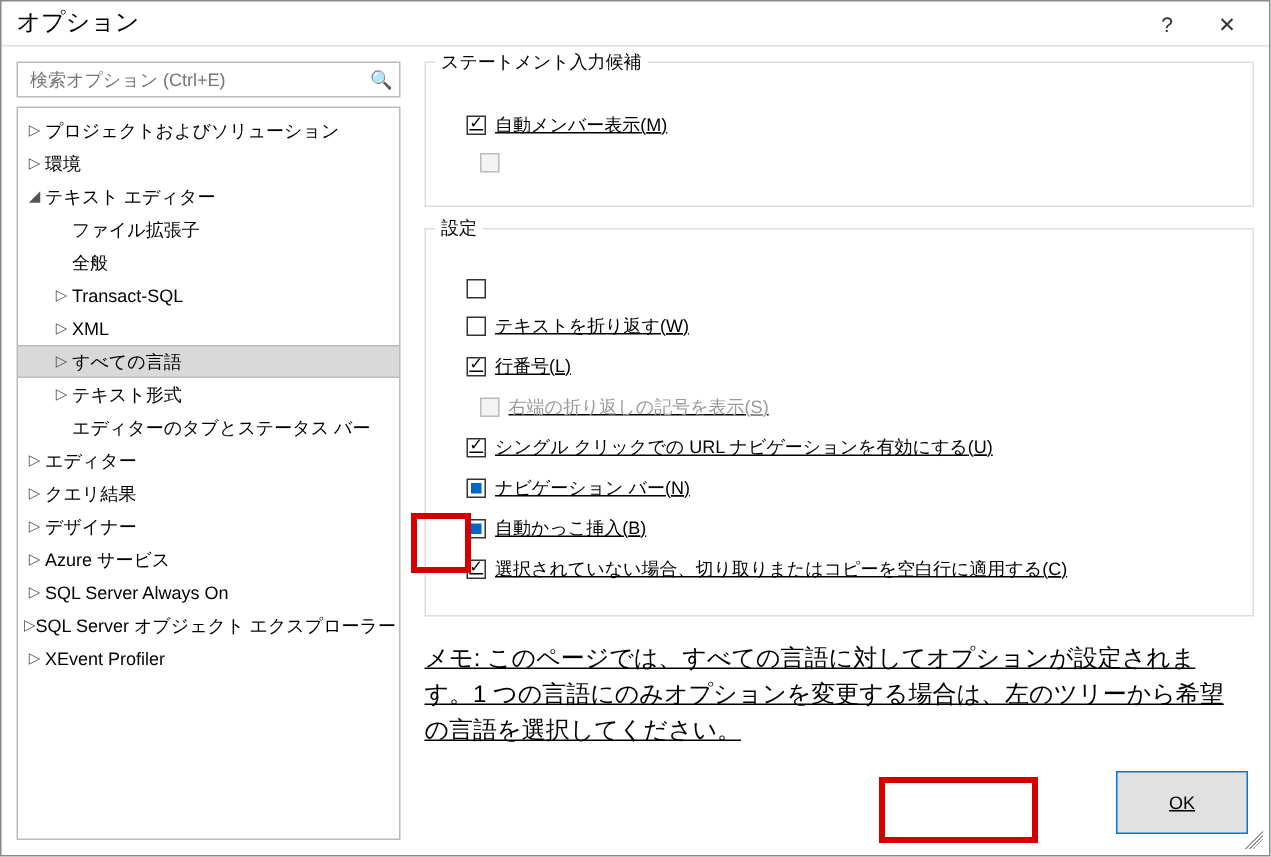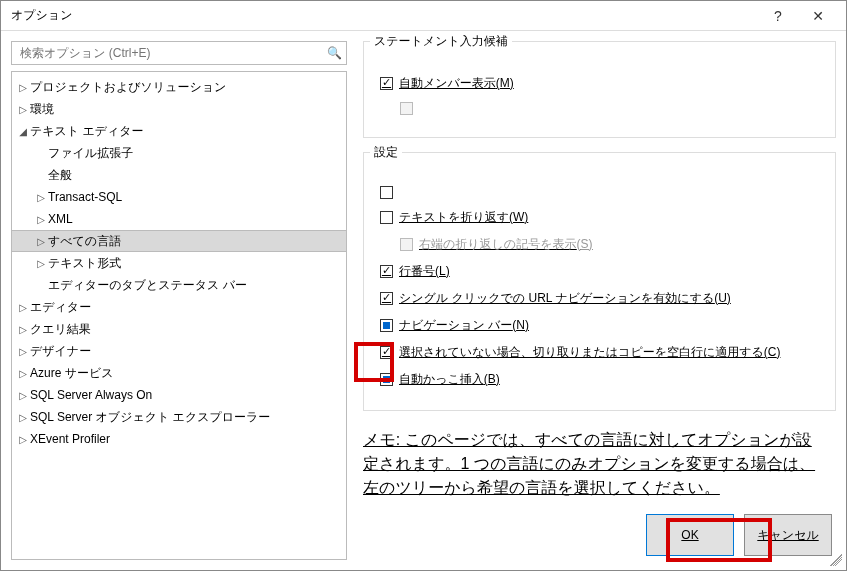--- a/index.html
+++ b/index.html
@@ -15,37 +15,37 @@
     position: relative;
   }
   
   .titlebar {
     height: 30px;
     display:flex;
     align-items:center;
     padding: 0 8px 0 10px;
     border-bottom: 1px solid #ddd;
   }
-  .titlebar .title { flex:1; font-size:12px; }
+  .titlebar .title { flex:1; font-size:16px; }
   .titlebar .tb-btn {
     width: 40px; height: 28px; display:flex; align-items:center; justify-content:center;
     font-size: 14px; color:#333;
   }
 
   
   .content {
     display:flex;
     padding: 10px;
     gap: 16px;
     height: calc(100% - 30px);
   }
 
   
   .leftcol {
-    width: 336px;
+    width: 256px;
     display:flex;
     flex-direction:column;
     gap: 6px;
   }
   .searchbox {
     border:1px solid #bbb;
     height: 24px;
     display:flex;
     align-items:center;
     padding: 0 4px 0 6px;
@@ -121,21 +121,21 @@
     position:absolute;
     top:0;
     left:0;
     right:0;
     border-top:1px solid #ddd;
   }
   .chk-row {
     display:flex;
     align-items:center;
     gap:6px;
-    margin: 4px 0 10px 4px;
+    margin: 4px 0 10px 15px;
   }
   .chk-row.indent { margin-left: 24px; }
   .chk-row.disabled { color:#999; }
   .chk {
     width:13px; height:13px;
     border:1px solid #333;
     display:inline-flex;
     align-items:center;
     justify-content:center;
     background:#fff;
@@ -301,52 +301,51 @@
     <div class="group" style="position:relative;">
       <span class="group-title">設定</span>
 
       <div class="chk-row">
         <span class="chk"></span>
       </div>
       <div class="chk-row">
         <span class="chk"></span>
         <span><span>テキストを折り返す</span>(<span class="accel">W</span>)</span>
       </div>
+      <div class="chk-row">
+        <span class="chk checked"></span>
+        <span><span>行番号</span>(<span class="accel">L</span>)</span>
+      </div>
       <div class="chk-row indent disabled">
         <span class="chk disabled"></span>
         <span><span>右端の折り返しの記号を表示</span>(<span class="accel">S</span>)</span>
       </div>
       <div class="chk-row">
         <span class="chk checked"></span>
-        <span><span>行番号</span>(<span class="accel">L</span>)</span>
-      </div>
-      <div class="chk-row">
-        <span class="chk checked"></span>
         <span><span>シングル クリックでの URL ナビゲーションを有効にする</span>(<span class="accel">U</span>)</span>
       </div>
       <div class="chk-row">
         <span class="chk indet"></span>
         <span><span>ナビゲーション バー</span>(<span class="accel">N</span>)</span>
       </div>
       <div class="chk-row">
+        <span class="chk indet"></span>
+        <span><span>自動かっこ挿入</span>(<span class="accel">B</span>)</span>
+      </div>
+      <div class="chk-row">
         <span class="chk checked"></span>
         <span><span>選択されていない場合、切り取りまたはコピーを空白行に適用する</span>(<span class="accel">C</span>)</span>
       </div>
-      <div class="chk-row">
-        <span class="chk indet"></span>
-        <span><span>自動かっこ挿入</span>(<span class="accel">B</span>)</span>
-      </div>
 
       <div class="hl hl-1"></div>
     </div>
 
     <div class="note">メモ: このページでは、すべての言語に対してオプションが設定されます。1 つの言語にのみオプションを変更する場合は、左のツリーから希望の言語を選択してください。</div>
 
     <div class="btnrow" style="position:relative;">
       <button class="btn primary">OK</button>
-      <button class="btn">キャンセル</button>
       <div class="hl hl-2"></div>
     </div>
 
   </div>
 </div>
 
 <div class="resize-grip"></div>
 
 </body></html>

